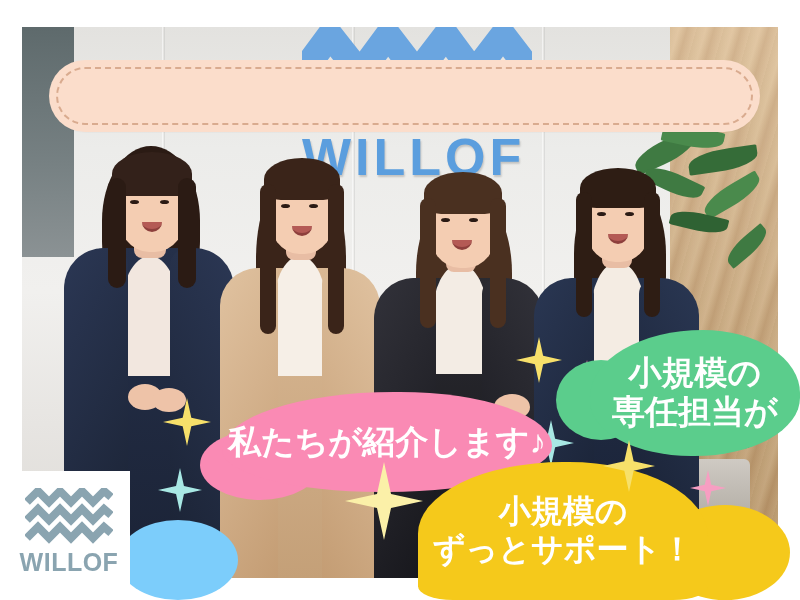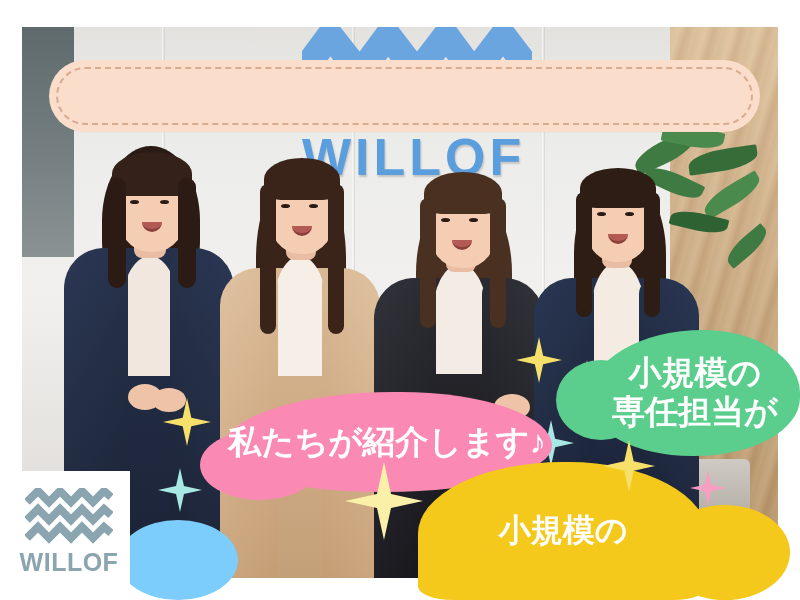--- a/index.html
+++ b/index.html
@@ -253,20 +253,21 @@
   <div class="blob blob-blue2"></div>
 
   <div class="spark" style="left:345px;top:462px;width:78px;height:78px;z-index:6;">
       <i style="background:#fbf0a8"></i>
     </div>
 
   <div class="blob blob-yellow2"></div>
   <div class="bubble b-yellow">
     <div>
       <div>小規模の</div>
+      <div>ずっとサポート！</div>
     </div>
   </div>
 
   <div class="spark" style="left:603px;top:440px;width:52px;height:52px;z-index:7;">
       <i style="background:#f7e06a"></i>
     </div>
   <div class="spark" style="left:690px;top:470px;width:36px;height:36px;z-index:7;">
       <i style="background:#f79ec2"></i>
     </div>
 

